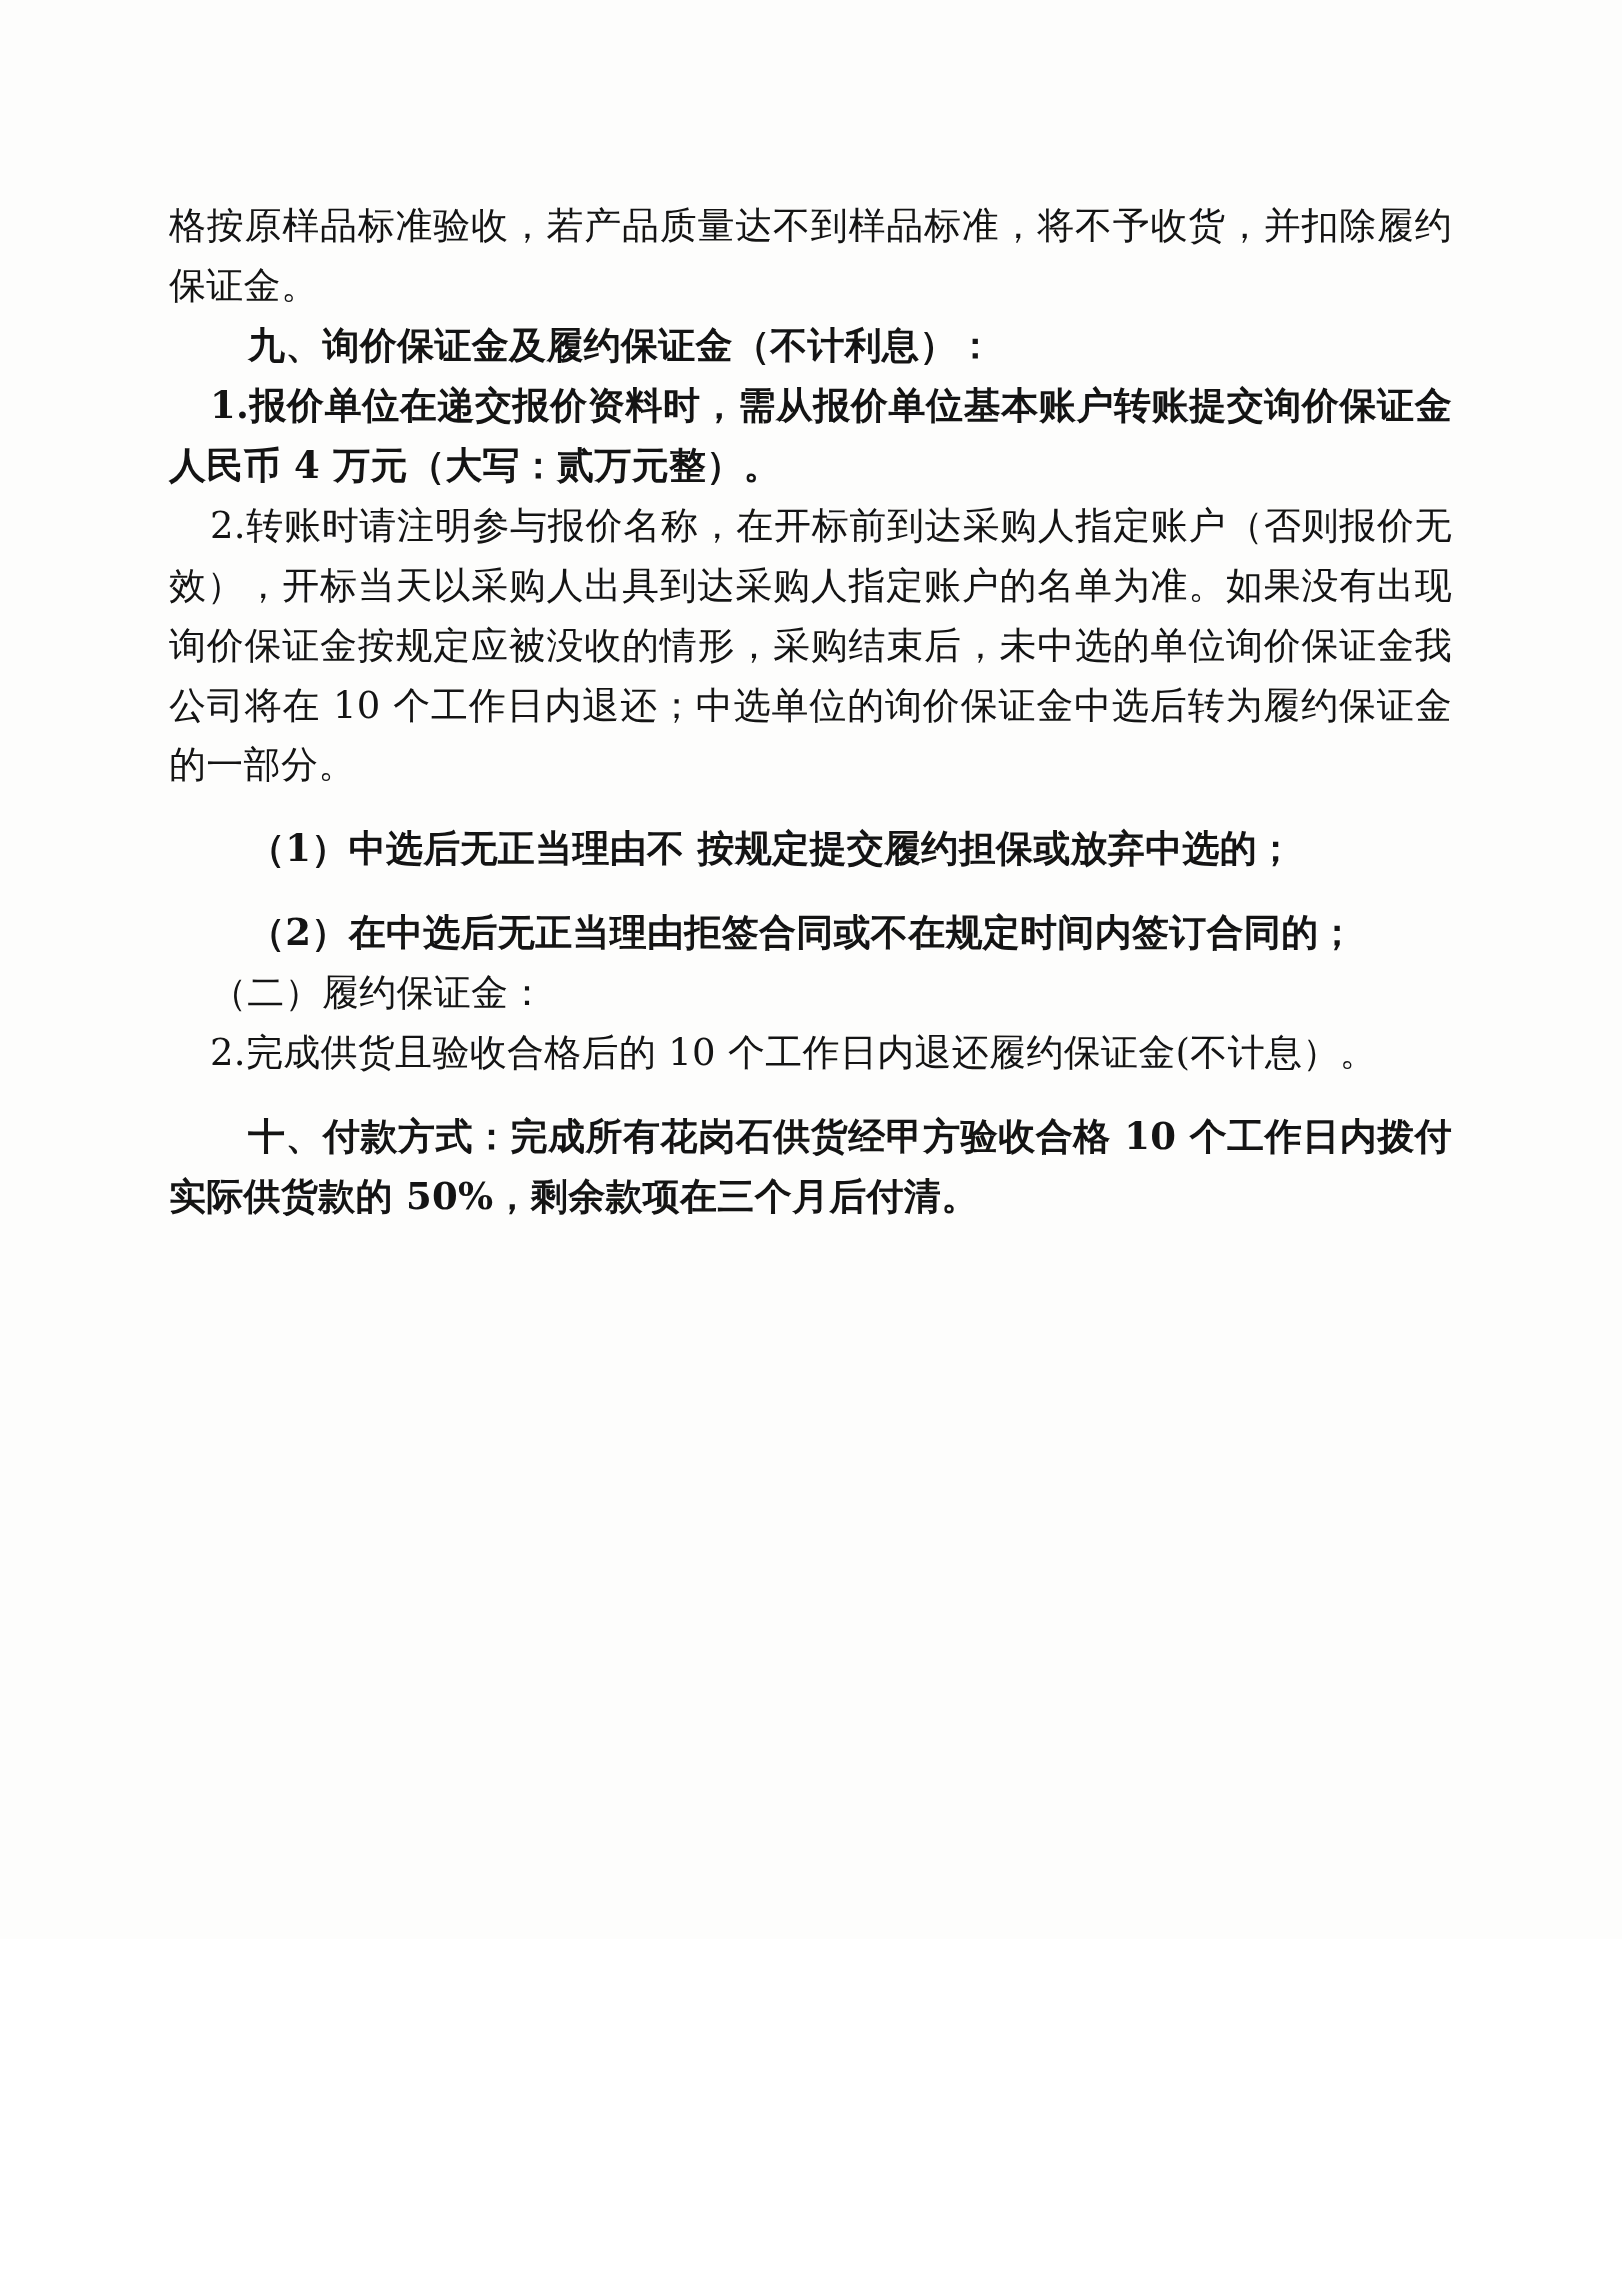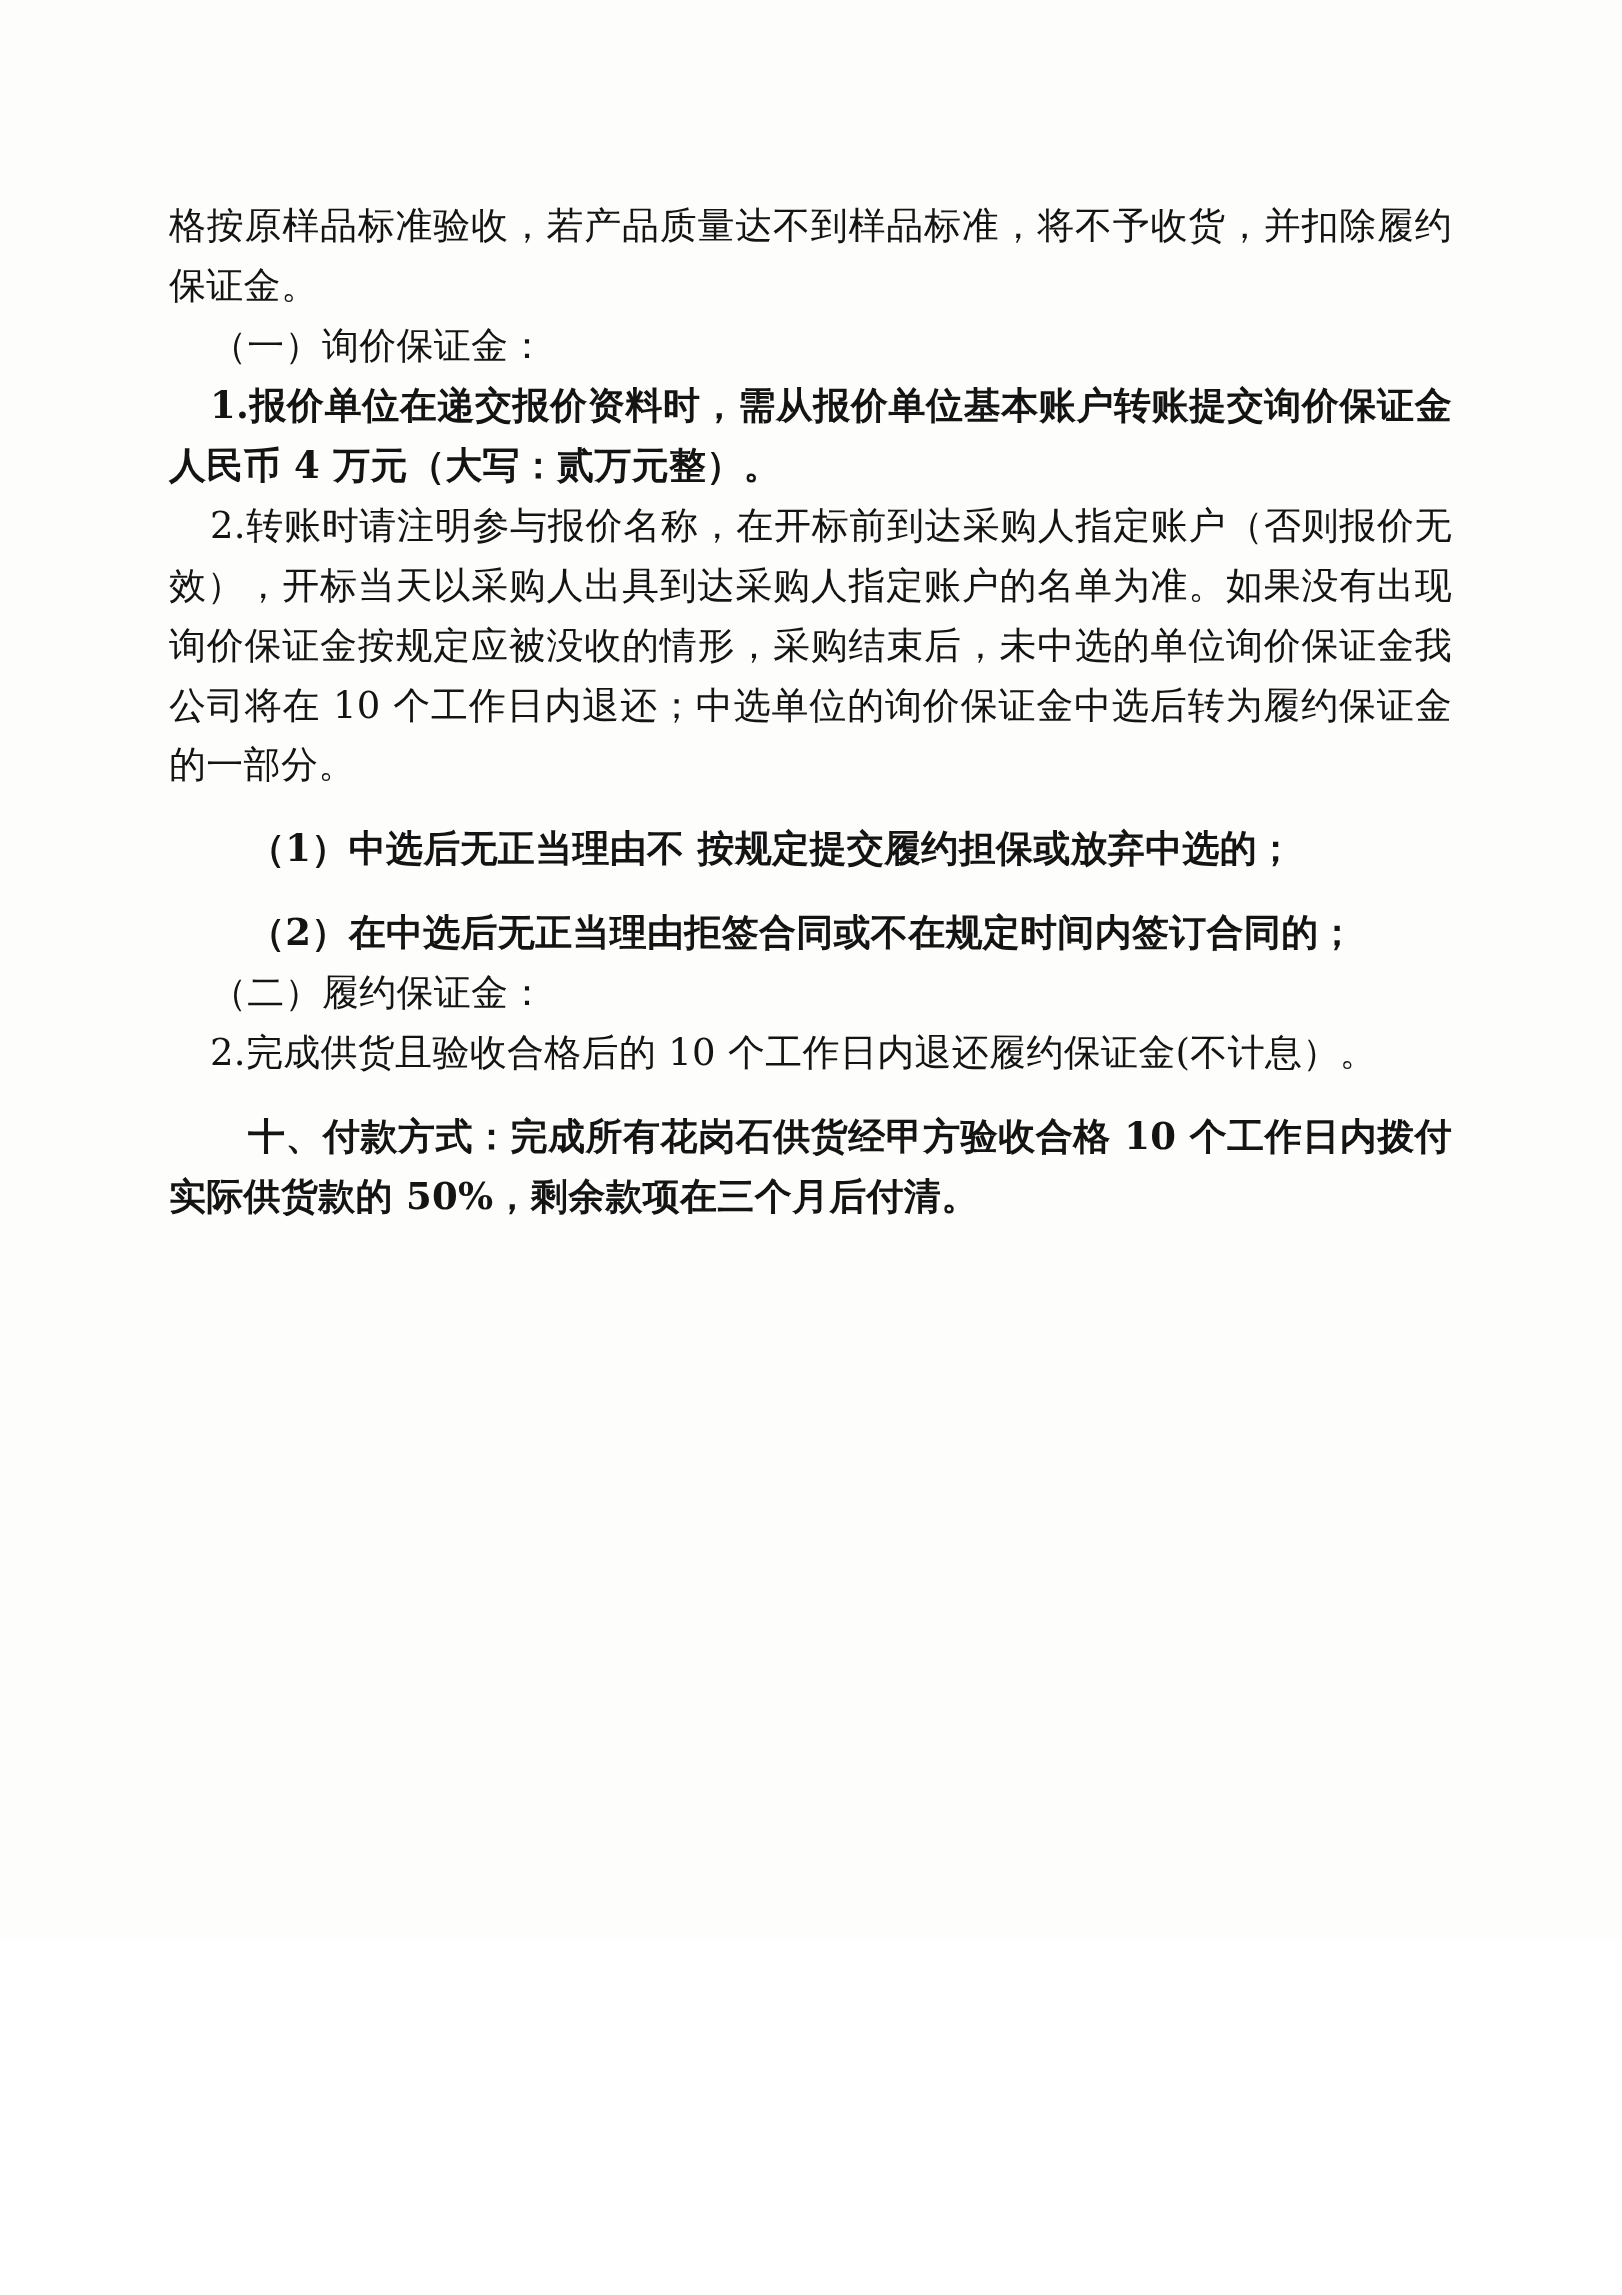--- a/index.html
+++ b/index.html
@@ -54,22 +54,22 @@
   }
 </style>
 </head>
 <body>
 
 <div class="page">
   <div class="content">
 
     <p class="plain">格按原样品标准验收，若产品质量达不到样品标准，将不予收货，并扣除履约保证金。</p>
 
+    <p class="heading">九、询价保证金及履约保证金（不计利息）：</p>
 
-    <p class="indent">（一）询价保证金：</p>
 
     <p class="indent bold">1.报价单位在递交报价资料时，需从报价单位基本账户转账提交询价保证金人民币 4 万元（大写：贰万元整）。</p>
 
     <p class="indent">2.转账时请注明参与报价名称，在开标前到达采购人指定账户（否则报价无效），开标当天以采购人出具到达采购人指定账户的名单为准。如果没有出现询价保证金按规定应被没收的情形，采购结束后，未中选的单位询价保证金我公司将在 10 个工作日内退还；中选单位的询价保证金中选后转为履约保证金的一部分。</p>
 
 
     <p class="indent2 bold">（1）中选后无正当理由不 按规定提交履约担保或放弃中选的；</p>
 
     <p class="indent2 bold">（2）在中选后无正当理由拒签合同或不在规定时间内签订合同的；</p>
 

